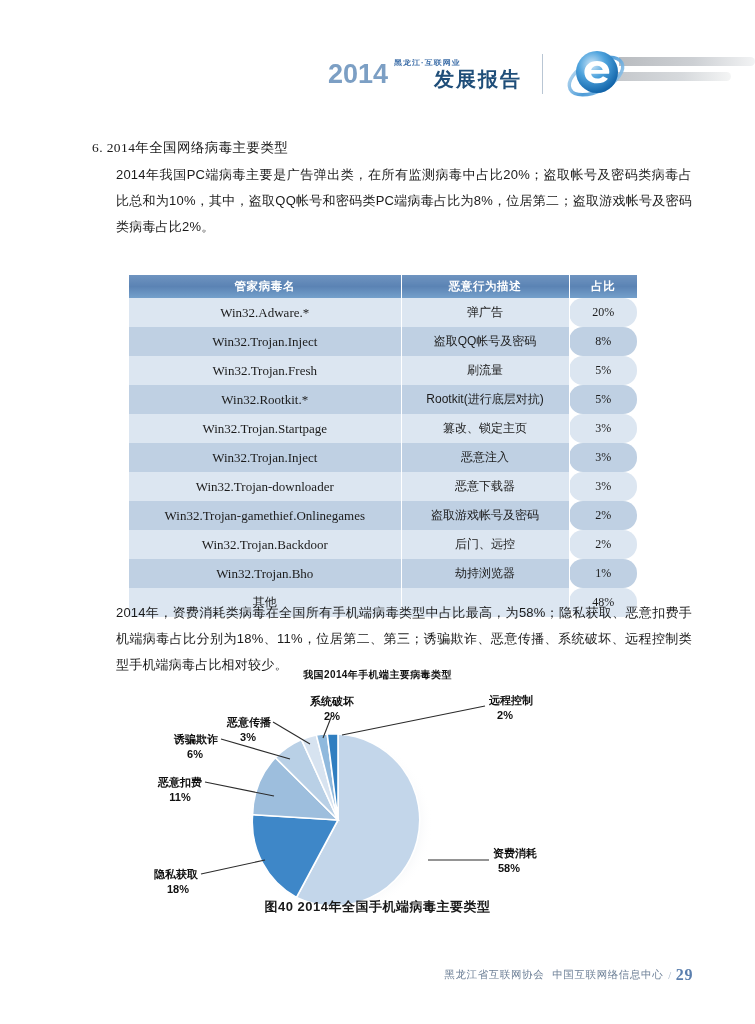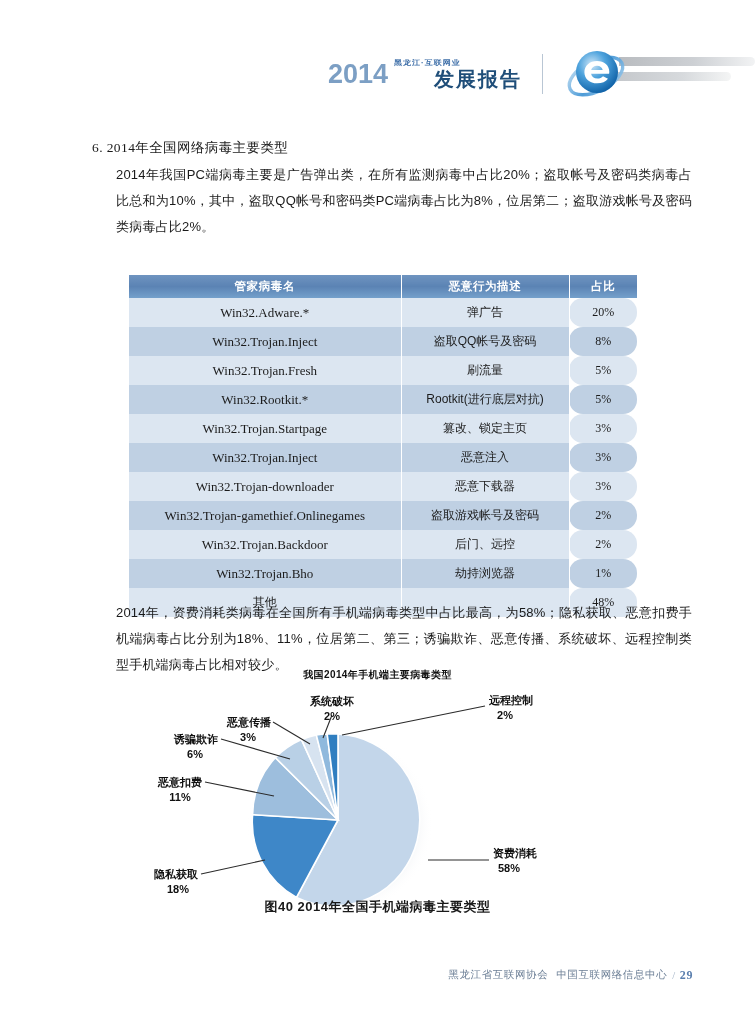--- a/index.html
+++ b/index.html
@@ -233,21 +233,21 @@
     padding-right: 62px;
     box-sizing: border-box;
     font-family: Liberation Serif, serif;
     font-size: 10.5px;
     color: #6c7f96;
     letter-spacing: 0.6px;
   }
   .ft-org  { margin-right: 8px; }
   .ft-org2 { margin-right: 5px; }
   .ft-slash { color: #9fb0c4; margin-right: 4px; }
-  .ft-page { color: #5b7fae; font-size: 12px; font-weight: bold; }
+  .ft-page { color: #5b7fae; font-size: 16px; font-weight: bold; }
 </style>
 </head>
 <body>
 
 <div class="page-header">
   <div class="header-inner">
     <div class="hdr-year">2014</div>
     <div class="hdr-titleblock">
       <div class="hdr-sub">黑龙江·互联网业</div>
       <div class="hdr-main">发展报告</div>

